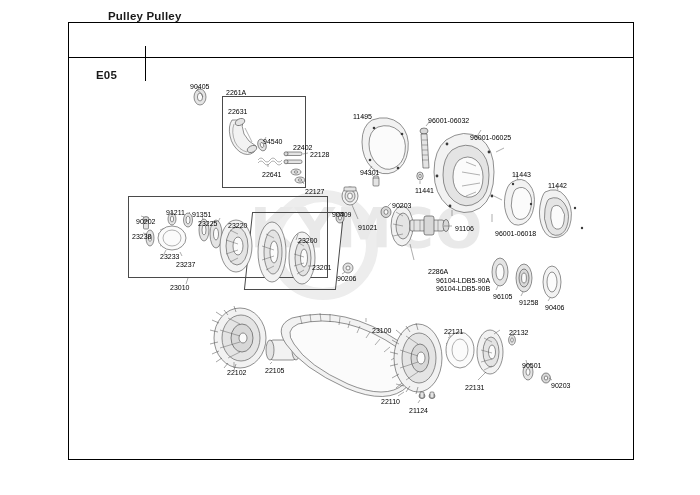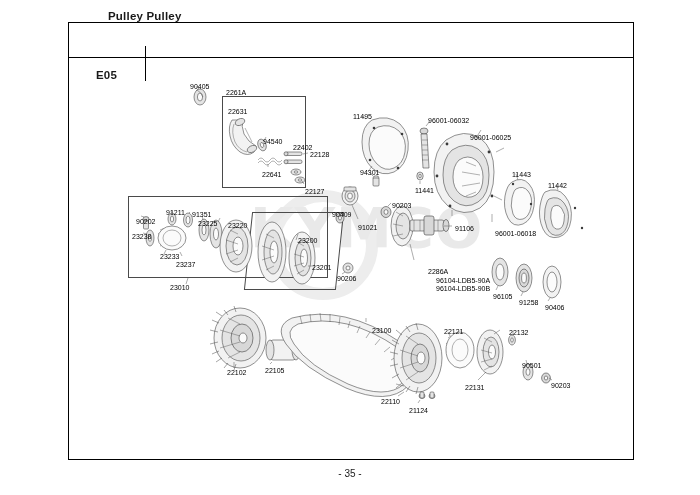--- a/index.html
+++ b/index.html
@@ -530,14 +530,13 @@
       <div class="lbl" style="left: 372px; top: 326px;">23100</div>
       <div class="lbl" style="left: 444px; top: 327px;">22121</div>
       <div class="lbl" style="left: 509px; top: 328px;">22132</div>
       <div class="lbl" style="left: 522px; top: 361px;">90501</div>
       <div class="lbl" style="left: 551px; top: 381px;">90203</div>
       <div class="lbl" style="left: 465px; top: 383px;">22131</div>
       <div class="lbl" style="left: 381px; top: 397px;">22110</div>
       <div class="lbl" style="left: 409px; top: 406px;">21124</div>
     </div>
 
-  <div class="page-num">- 35 -</div>
 </div>
 
 </body></html>

